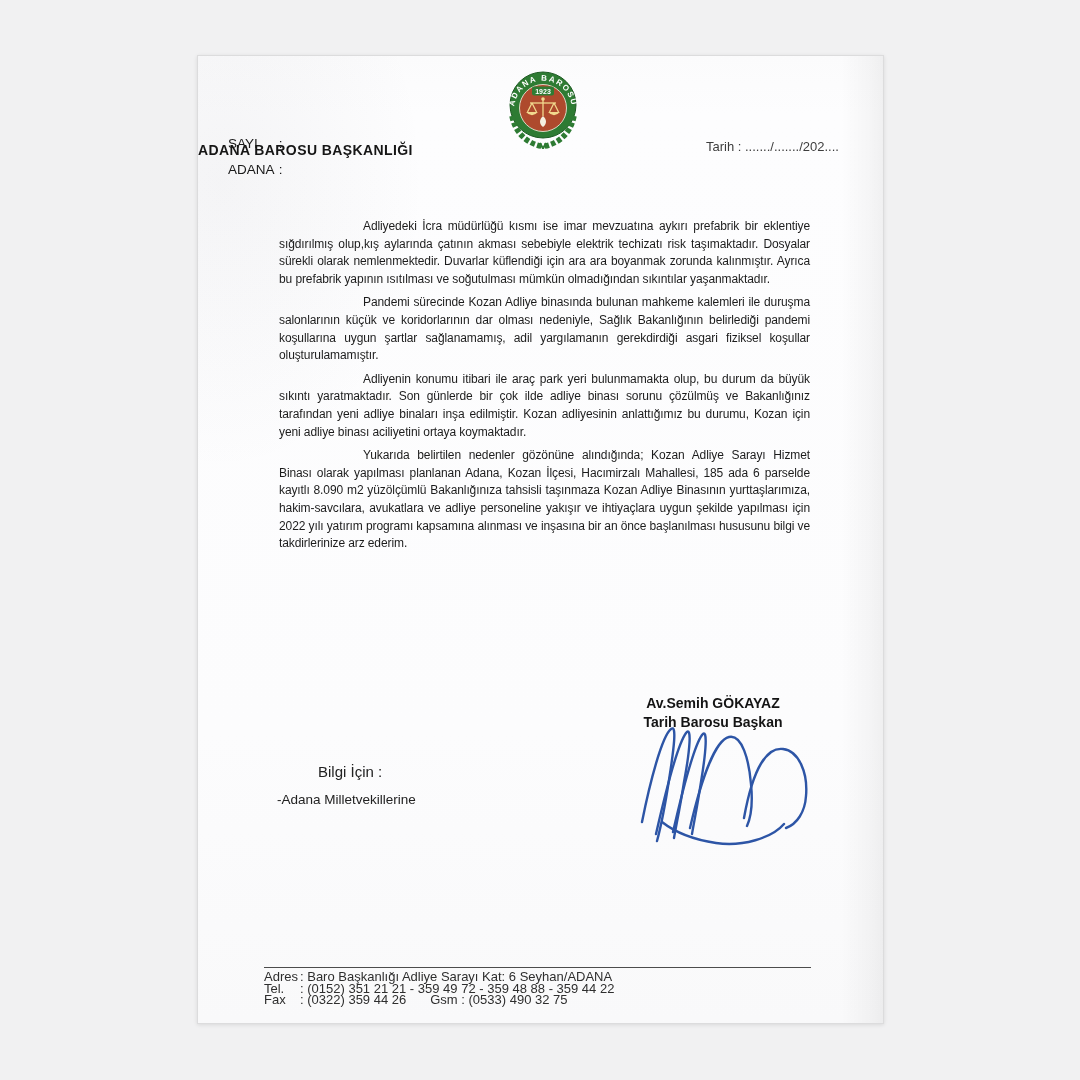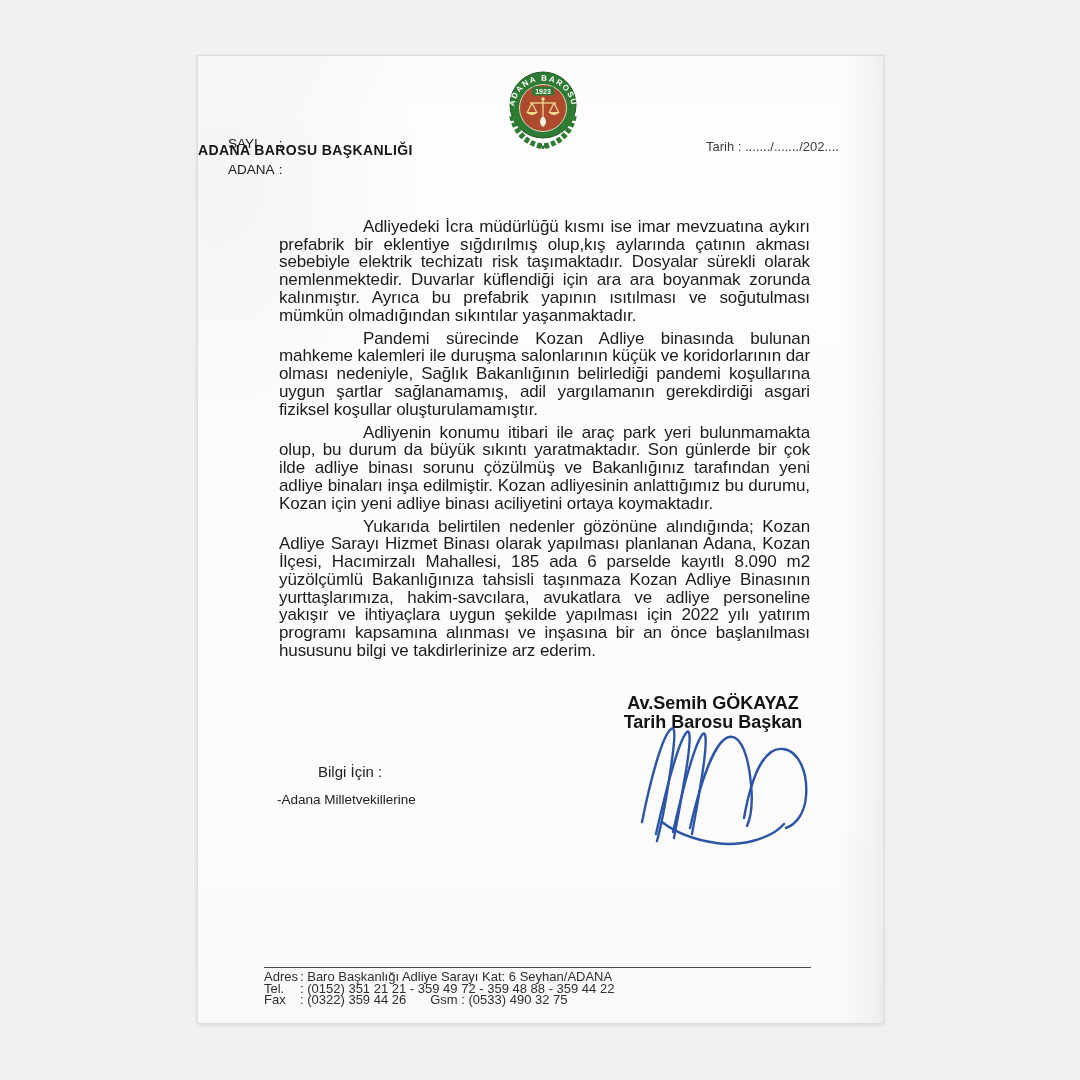--- a/index.html
+++ b/index.html
@@ -31,27 +31,27 @@
   .org-title{
     position:absolute;left:0;top:86px;width:687px;
     font-weight:bold;font-size:14px;letter-spacing:0.4px;color:#161616;
   }
   .ref-block{position:absolute;left:30px;top:80px;font-weight:normal;font-size:13.5px;color:#1a1a1a;}
   .ref-row{margin-bottom:11px;}
   .ref-label{display:inline-block;width:47px;}
   .date-line{position:absolute;left:508px;top:83px;font-size:13px;color:#3d3d3d;}
   .body-block{
     position:absolute;left:81px;top:162px;width:531px;
-    font-size:17px;line-height:17.7px;letter-spacing:-0.1px;
+    font-size:12px;line-height:17.7px;letter-spacing:-0.1px;
     text-align:justify;color:#1c1c1c;
   }
   .body-block p{margin:0 0 5.5px 0;text-indent:84px;}
   .closing{position:absolute;left:81px;top:591px;width:531px;font-size:13.4px;color:#1c1c1c;text-indent:67px;}
   .signer{position:absolute;left:390px;top:638px;width:250px;text-align:center;
-    font-weight:bold;font-size:18px;line-height:18.5px;color:#141414;}
+    font-weight:bold;font-size:14px;line-height:18.5px;color:#141414;}
   .signature-svg{position:absolute;left:428px;top:664px;width:210px;height:145px;}
   .cc-label{position:absolute;left:120px;top:707px;font-size:15px;color:#222;}
   .cc-item{position:absolute;left:79px;top:736px;font-size:13.5px;color:#222;}
   .footer{
     position:absolute;left:66px;top:911px;width:547px;
     border-top:1.6px solid #4c4c4c;padding-top:3px;
     display:flex;justify-content:space-between;
     font-size:13px;line-height:11.6px;color:#2e2e2e;
   }
   .footer-left{white-space:nowrap;}

